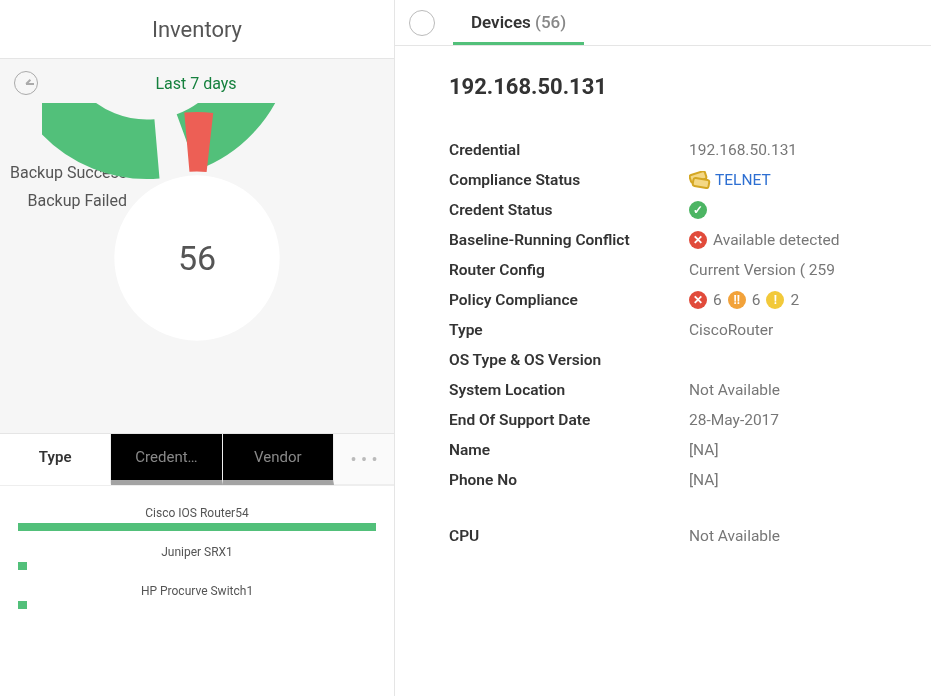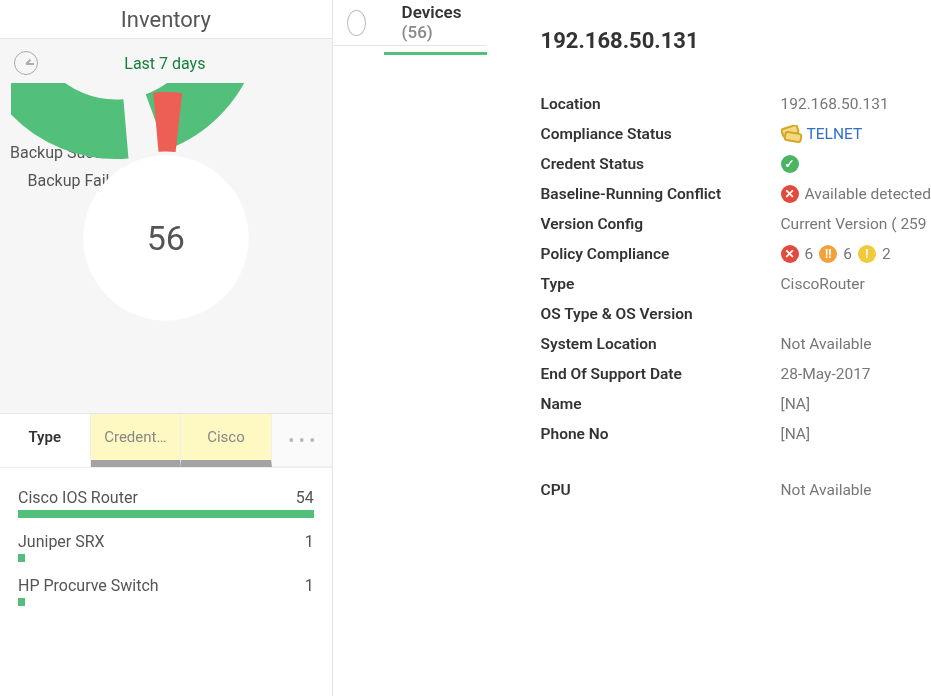--- a/index.html
+++ b/index.html
@@ -14,25 +14,25 @@
   }
   .left {
     width: 395px;
     border-right: 1px solid #e5e5e5;
     display: flex;
     flex-direction: column;
   }
   .right {
     flex: 1;
     display: flex;
-    flex-direction: row;
+    flex-direction: column;
   }
   
   .inv-header {
-    height: 39px;
+    height: 59px;
     border-bottom: 1px solid #e5e5e5;
     display: flex;
     align-items: center;
     justify-content: center;
     font-size: 22px;
     color: #555;
   }
   
   .donut-area {
     background: #f6f6f6;
@@ -86,22 +86,22 @@
     display: flex;
     border-top: 1px solid #e5e5e5;
   }
   .tab-cell {
     flex: 1;
     padding: 14px 8px;
     text-align: center;
     font-size: 15px;
     color: #888;
     border-right: 1px solid #eee;
-    border-bottom: 7px solid #a3a3a3;
-    background: #fef9c3;
+    border-bottom: 5px solid #a3a3a3;
+    background: #000000;
     cursor: pointer;
     overflow: hidden; text-overflow: ellipsis; white-space: nowrap;
   }
   .tab-cell.active {
     color: #333;
     font-weight: 600;
     background: #fff;
     border-bottom: 2px solid #fff;
   }
   .tab-more {
@@ -112,22 +112,22 @@
   
   .type-list {
     padding: 20px 18px 8px 18px;
     border-top: 1px solid #eee;
   }
   .type-item {
     margin-bottom: 14px;
     cursor: pointer;
   }
   .type-item .row1 {
-    display: flex; justify-content: space-between;
-    color: #555; font-size: 16px; margin-bottom: 3px;
+    display: flex; justify-content: center;
+    color: #555; font-size: 12px; margin-bottom: 3px;
   }
   .type-item .bar-bg {
     height: 8px; background: transparent; position: relative;
   }
   .type-item .bar-fill {
     height: 100%; background: #52c07a;
   }
   
   .dev-tab-row {
     display: flex; align-items: center;
@@ -203,21 +203,21 @@
 
         <circle cx="60" cy="60" r="32" fill="#fff"></circle>
       </svg>
       <div class="donut-center">56</div>
     </div>
   </div>
 
   <div class="tabs-row">
     <div class="tab-cell active">Type</div>
     <div class="tab-cell">Credent…</div>
-    <div class="tab-cell">Cisco</div>
+    <div class="tab-cell">Vendor</div>
     <div class="tab-more">•&nbsp;•&nbsp;•</div>
   </div>
 
   <div class="type-list">
     <div class="type-item">
       <div class="row1">
         <span>Cisco IOS Router</span>
         <span>54</span>
       </div>
       <div class="bar-bg">
@@ -251,21 +251,21 @@
     <div class="dev-tab">
       <span>Devices</span>
       <span class="muted">(56)</span>
     </div>
   </div>
 
   <div class="detail-pane">
     <h2>192.168.50.131</h2>
 
     <div class="kv-row">
-      <div class="k">Location</div>
+      <div class="k">Credential</div>
       <div class="v">192.168.50.131</div>
     </div>
     <div class="kv-row">
       <div class="k">Compliance Status</div>
       <div class="v">
         <span class="keys-icon"></span>
         <span class="link-blue">TELNET</span>
       </div>
     </div>
     <div class="kv-row">
@@ -275,21 +275,21 @@
       </div>
     </div>
     <div class="kv-row">
       <div class="k">Baseline-Running Conflict</div>
       <div class="v">
         <span class="ico ico-red">✕</span>
         <span>Available detected</span>
       </div>
     </div>
     <div class="kv-row">
-      <div class="k">Version Config</div>
+      <div class="k">Router Config</div>
       <div class="v">Current Version ( 259</div>
     </div>
     <div class="kv-row">
       <div class="k">Policy Compliance</div>
       <div class="v">
         <span class="ico ico-red">✕</span>
         <span>6</span>
         <span class="ico ico-orange">!!</span>
         <span>6</span>
         <span class="ico ico-yellow">!</span>

